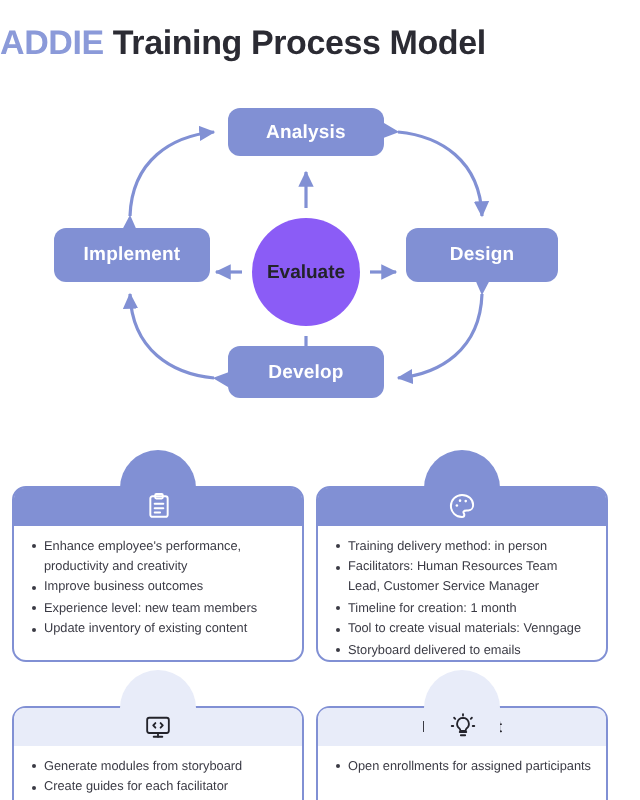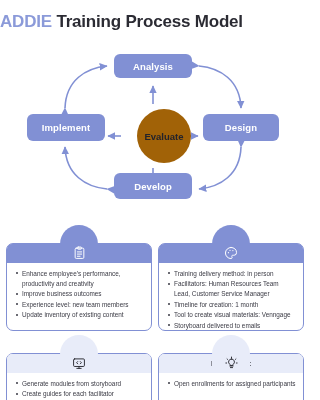--- a/index.html
+++ b/index.html
@@ -32,23 +32,23 @@
     font-size: 9.5px; font-weight: 600;
     display: flex; align-items: center; justify-content: center;
     letter-spacing: 0.1px;
   }
   .node-analysis  { left: 114px; top: 8px;  width: 78px; height: 24px; }
   .node-design    { left: 203px; top: 68px; width: 76px; height: 27px; }
   .node-develop   { left: 114px; top: 127px; width: 78px; height: 26px; }
   .node-implement { left: 27px;  top: 68px; width: 78px; height: 27px; }
 
   .evaluate {
-    position: absolute; left: 137px; top: 63px;
+    position: absolute; left: 126px; top: 63px;
     width: 54px; height: 54px; border-radius: 50%;
-    background: #a16207;
+    background: #8b5cf6;
     display: flex; align-items: center; justify-content: center;
     color: #23232b; font-size: 9.5px; font-weight: 700;
   }
 
   
   .card {
     position: absolute;
     width: 146px;
     background: #ffffff;
     border: 1.2px solid #8190d4;

